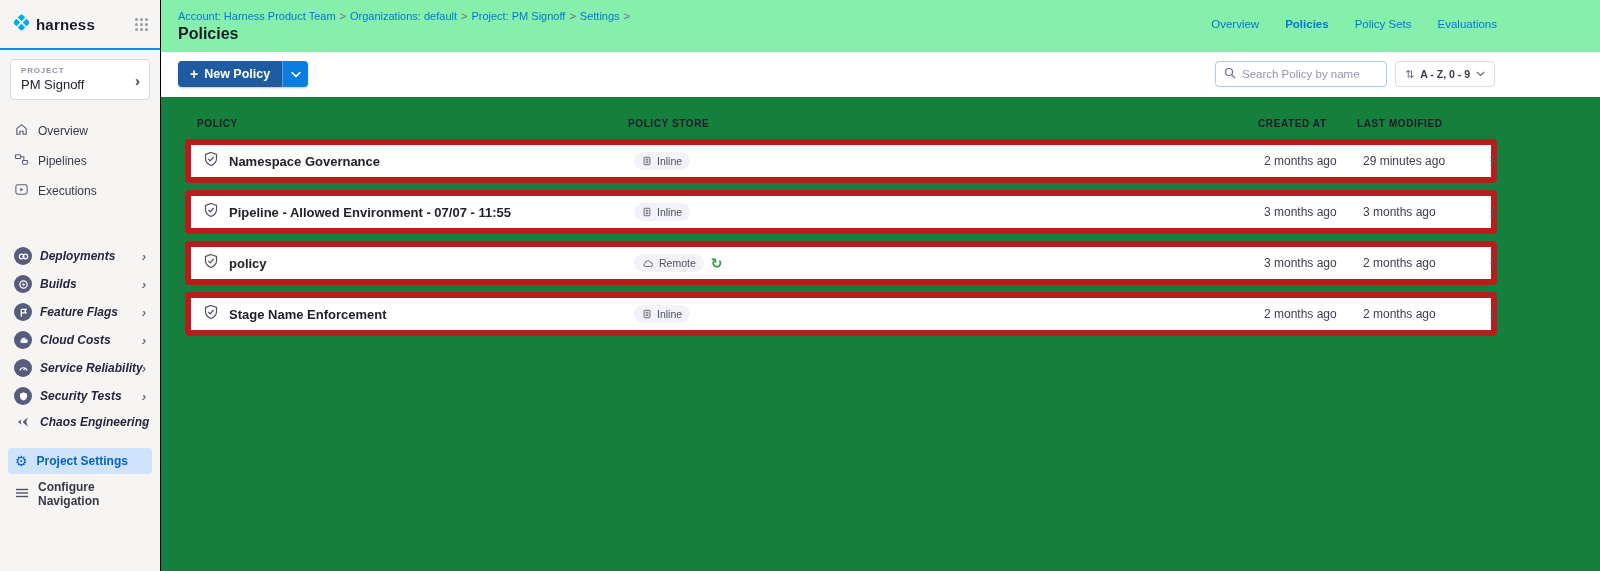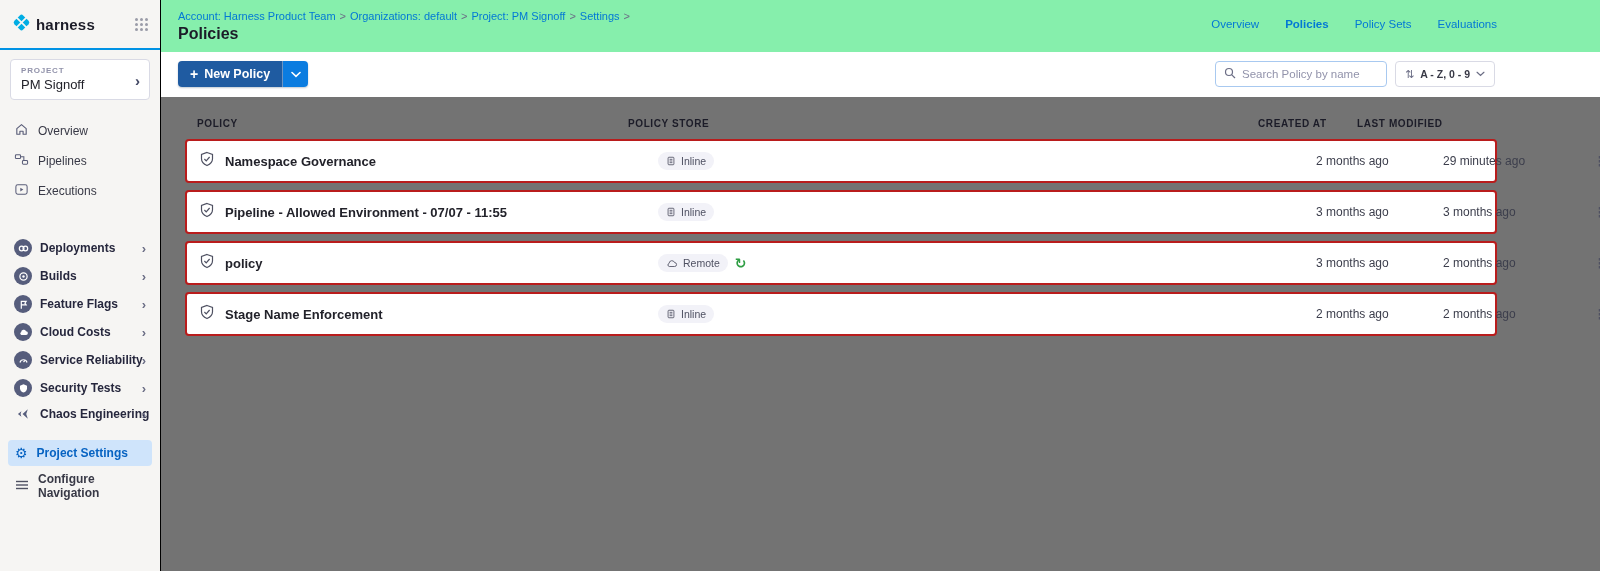--- a/index.html
+++ b/index.html
@@ -28,21 +28,21 @@
   }
   .project-label { font-size:8px; letter-spacing:.8px; color:#9293ab; font-weight:700; }
   .project-name { font-size:13px; color:#22222a; margin-top:2px; }
   .project-card .chev { position:absolute; right:9px; top:12px; color:#414763; font-size:15px; font-weight:700; }
   .nav-list { margin-top:16px; }
   .nav-item {
     display:flex; align-items:center; gap:9px; padding:6px 14px; cursor:pointer;
     font-size:12px; color:#383946; font-weight:500;
   }
   .nav-item svg { flex:none; }
-  .modules { margin-top:28px; }
+  .modules { margin-top:36px;font-style:italic; }
   .module-item {
     display:flex; align-items:center; gap:8px; padding:5px 10px 5px 14px; cursor:pointer;
     font-size:12px; color:#26273d; font-weight:600; position:relative;
   }
   .module-item .mod-chev { position:absolute; right:14px; color:#6b6d85; font-size:13px; }
   .mod-circle {
     width:18px; height:18px; border-radius:50%; background:#565d7c;
     display:flex; align-items:center; justify-content:center; flex:none;
   }
   .bottom-items { margin-top:14px; padding:0 8px; }
@@ -78,29 +78,29 @@
     display:flex; align-items:center; padding:0 8px; gap:6px;
   }
   .search-box input { border:none; outline:none; font-size:11.5px; width:100%; color:#22222a; font-family:inherit; }
   .search-box input::placeholder { color:#9293ab; }
   .sort-select {
     height:26px; border:1px solid #d9dae5; border-radius:4px; background:#fff; cursor:pointer;
     display:flex; align-items:center; padding:0 9px; gap:6px;
   }
   .sort-arrows { font-family:"DejaVu Sans",sans-serif; font-size:11px; color:#6b6d85; }
   .sort-label { font-size:10.5px; font-weight:700; color:#383946; white-space:nowrap; }
-  .content { flex:1; background:#737373; }
+  .content { flex:1; background:#15803d; }
   .table-wrap { margin:0 103px 0 24px; }
   .grid-cols { display:grid; grid-template-columns:443px 630px 99px 116px 1fr; align-items:center; }
   .thead { height:42px; padding-top:10px; }
   .th { font-size:10px; font-weight:700; letter-spacing:.6px; color:#1c1c28; }
   .th:first-child { padding-left:12px; }
   .row {
-    background:#fff; border:2px solid #b91c1c; border-radius:4px; height:44px;
-    margin-bottom:7px; cursor:pointer;gap:28px;
+    background:#fff; border:6px solid #b91c1c; border-radius:4px; height:44px;
+    margin-bottom:7px; cursor:pointer;
   }
   .cell-name { display:flex; align-items:center; gap:10px; padding-left:12px; }
   .policy-name { font-size:13px; font-weight:700; color:#22222a; }
   .store-cell { display:flex; align-items:center; gap:7px; }
   .badge {
     display:inline-flex; align-items:center; gap:5px; background:#f2f2f8;
     border-radius:9px; height:18px; padding:0 8px;
     font-size:10.5px; color:#4f5162; font-weight:400;
   }
   .sync-icon { font-family:"DejaVu Sans",sans-serif; color:#2f9e44; font-size:14px; font-weight:700; line-height:14px; }

